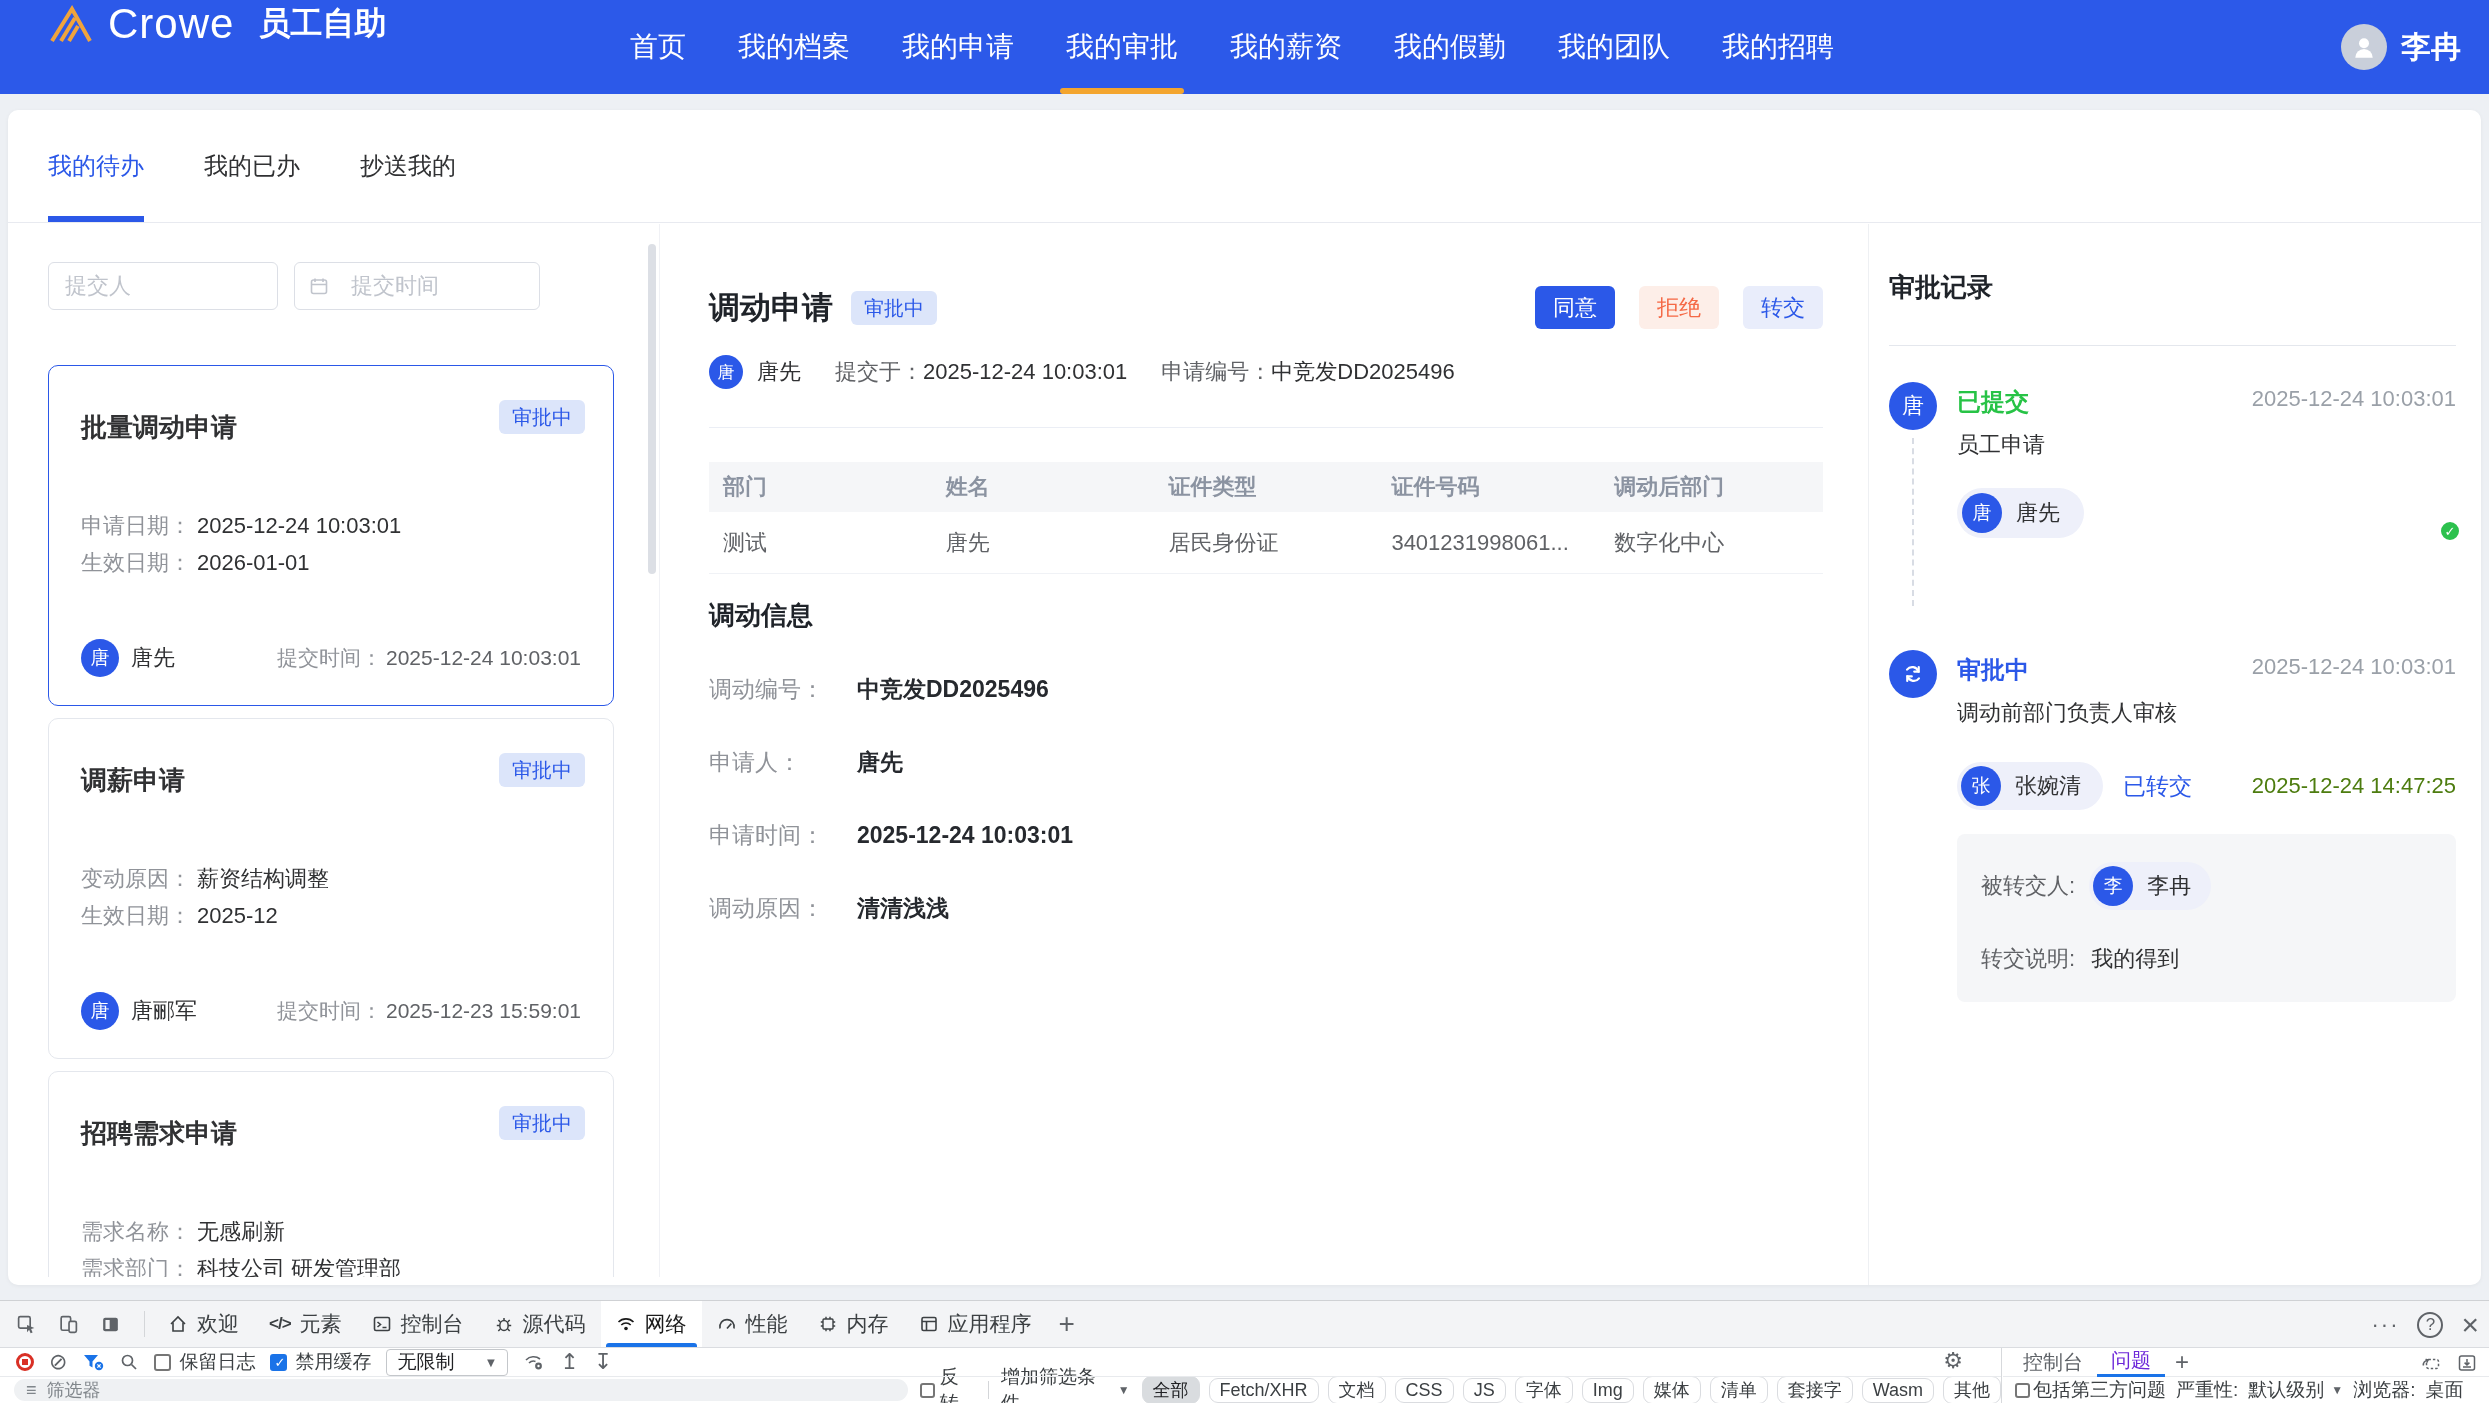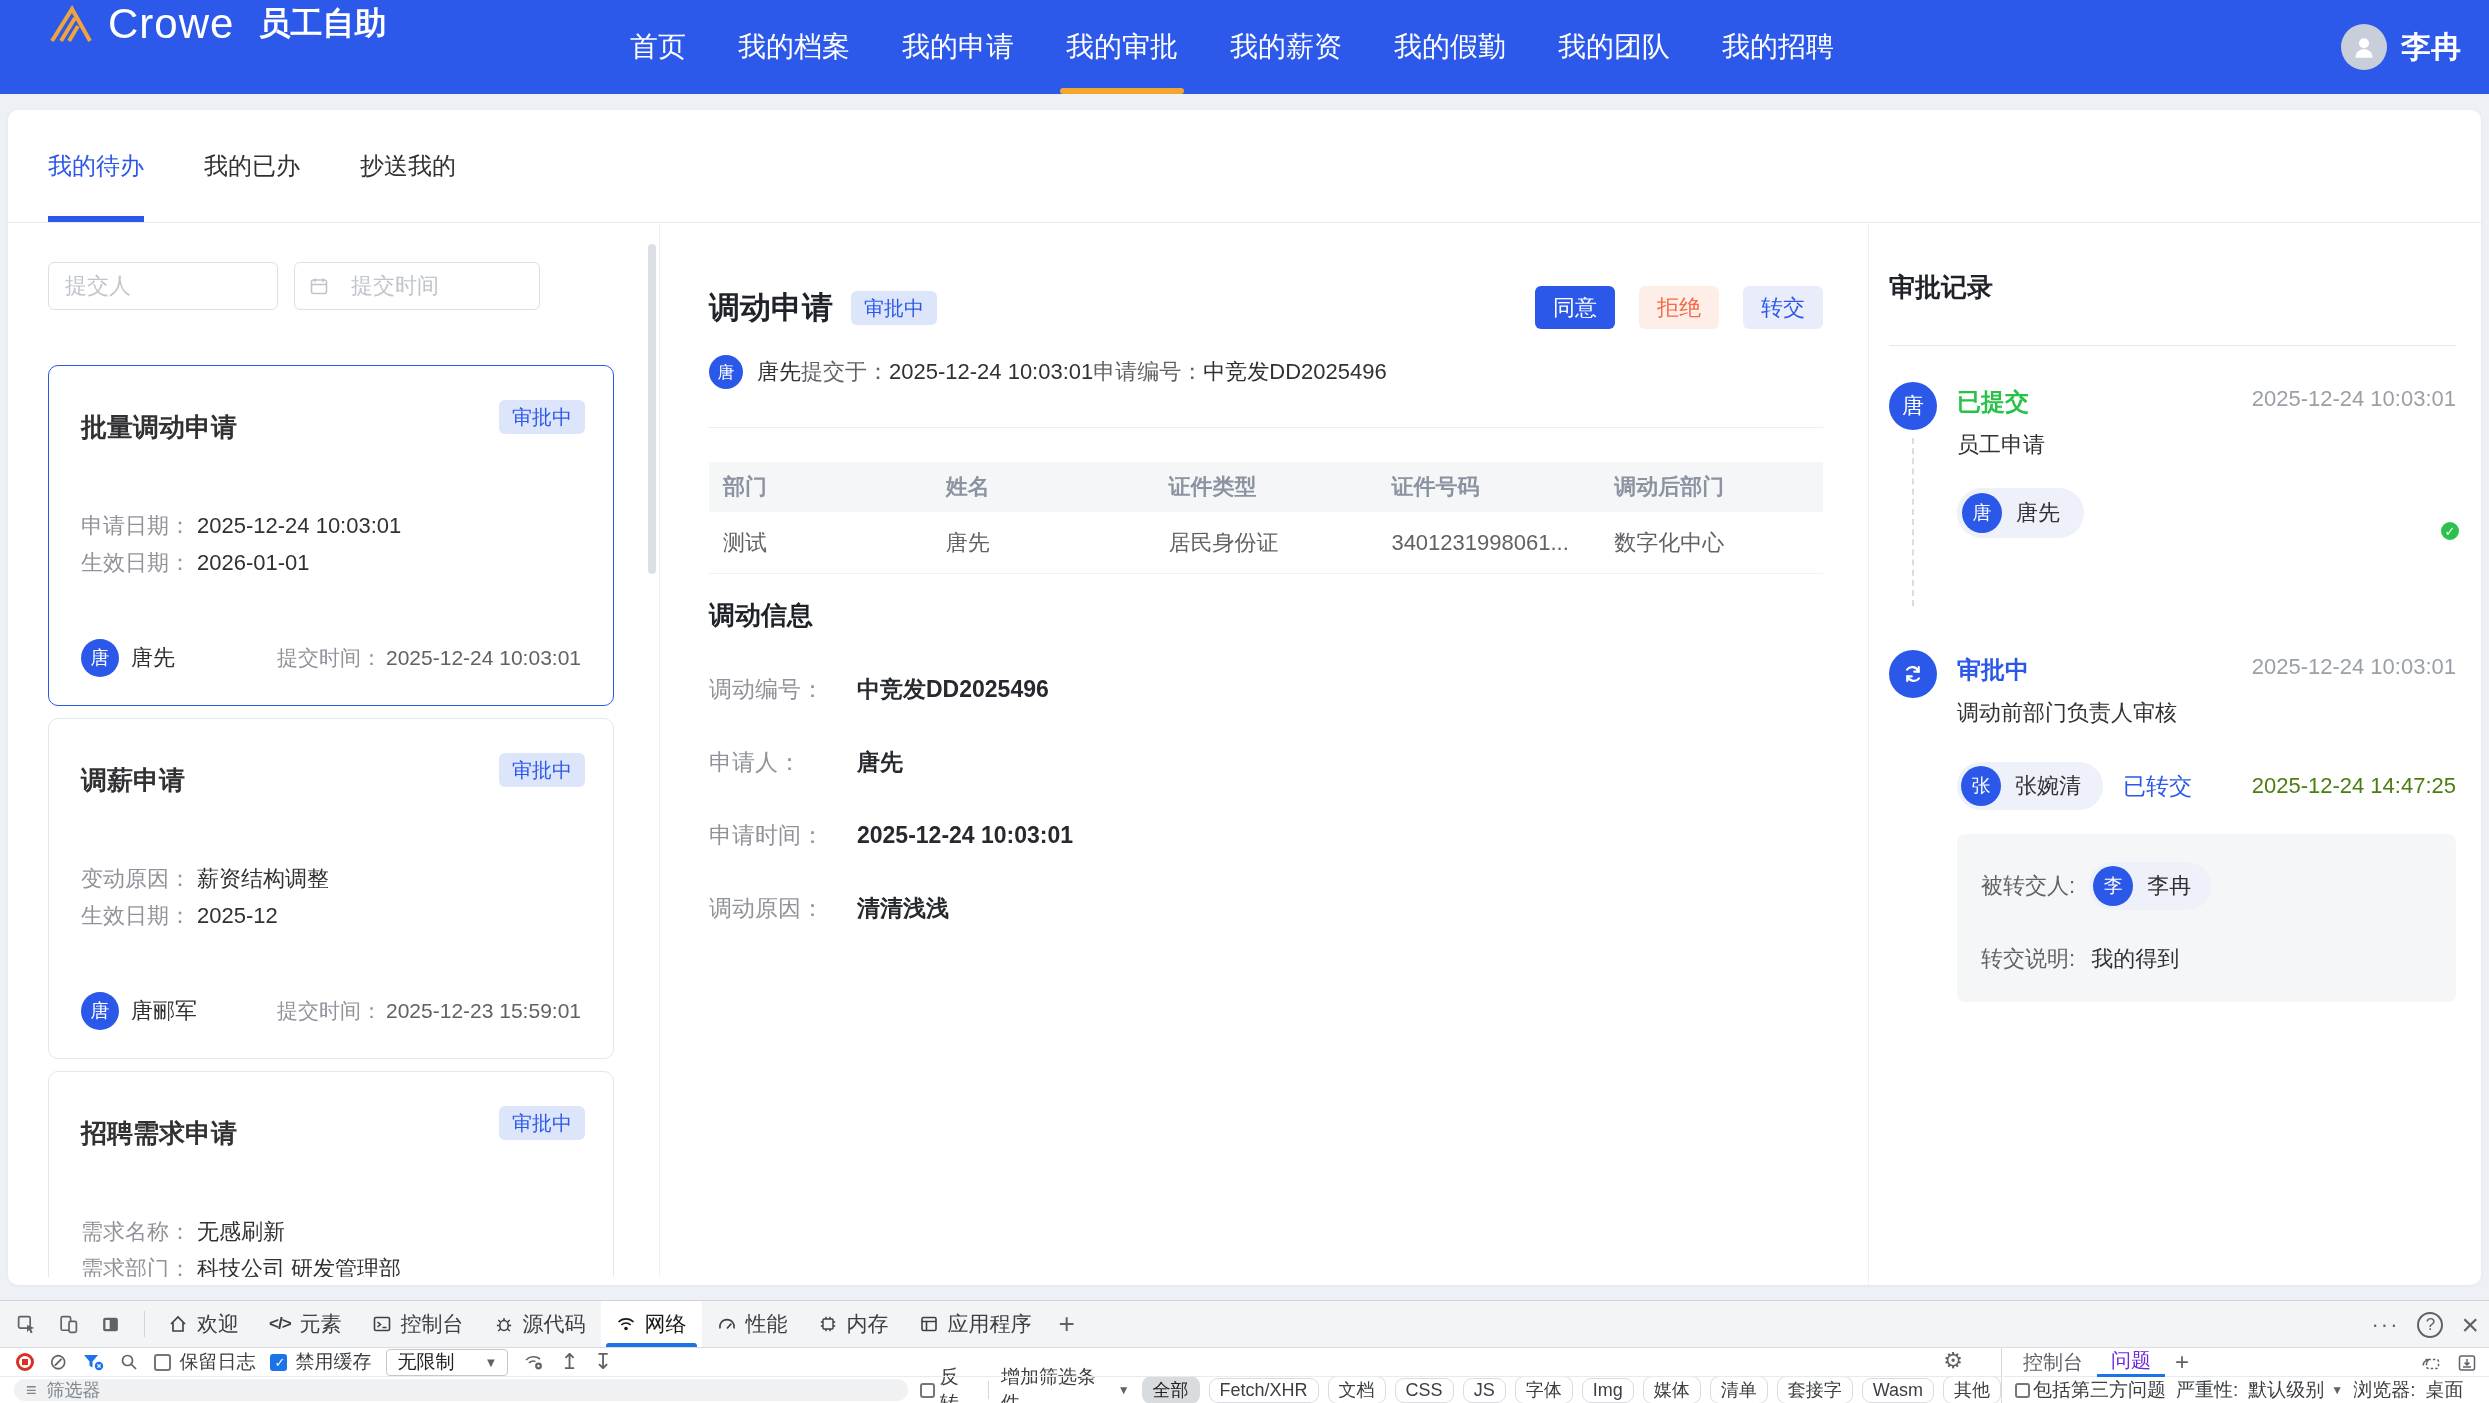--- a/index.html
+++ b/index.html
@@ -52,21 +52,21 @@
   .col-main{position:absolute;top:114px;left:653px;bottom:0;width:1206px;overflow:hidden}
   .detail-header{margin:62px 44px 0 48px;display:flex;align-items:center}
   .detail-title{font-size:31px;font-weight:700;color:#1f2329}
   .badge-inline{background:#dce5fa;color:#2b58e8;font-size:20px;padding:7px 13px;border-radius:6px;margin-left:18px;line-height:1}
   .actions{margin-left:auto;display:flex;gap:24px}
   .btn{height:43px;padding:0 18px;border-radius:6px;font-size:22px;display:flex;align-items:center;border:none;cursor:pointer;font-family:inherit}
   .btn-approve{background:#2b58e8;color:#fff}
   .btn-reject{background:#fdeee8;color:#f56946}
   .btn-transfer{background:#e9edfb;color:#2b58e8}
   .submitter-row{margin:26px 0 0 48px;display:flex;align-items:center;font-size:22px;color:#606266}
-  .submitter-row .sp{}
+  .submitter-row .sp{margin-left:34px}
   .submitter-row .val{color:#303133}
   .av-sm{width:34px;height:34px;font-size:17px;margin-right:14px}
   .main-divider{margin:38px 44px 0 48px;border:none;border-top:1px solid #ebeef5}
   .dtable{margin:34px 44px 0 48px}
   .trow{display:flex}
   .cell{flex:1;display:flex;align-items:center;padding-left:14px;white-space:nowrap;overflow:hidden}
   .th .cell{background:#f5f6f8;color:#8b93a1;font-weight:700;font-size:22px;height:50px}
   .td .cell{color:#606266;font-size:22px;height:62px;border-bottom:1px solid #f0f2f6}
   .sec-title{margin:24px 0 0 48px;font-size:26px;font-weight:700;color:#1f2329}
   .kv{margin:40px 0 0 48px;font-size:23px;display:flex;line-height:33px}

